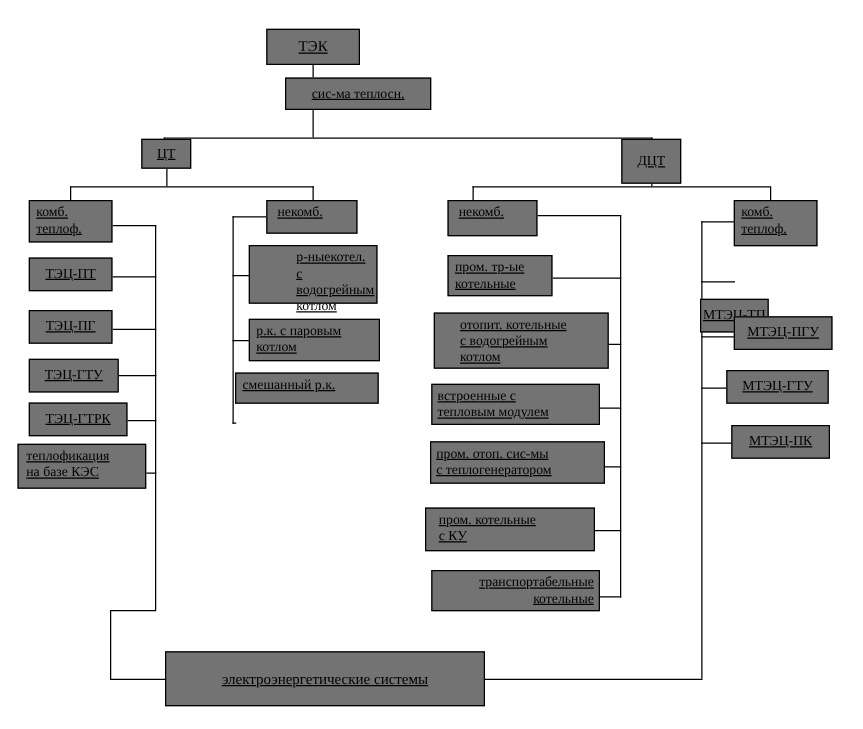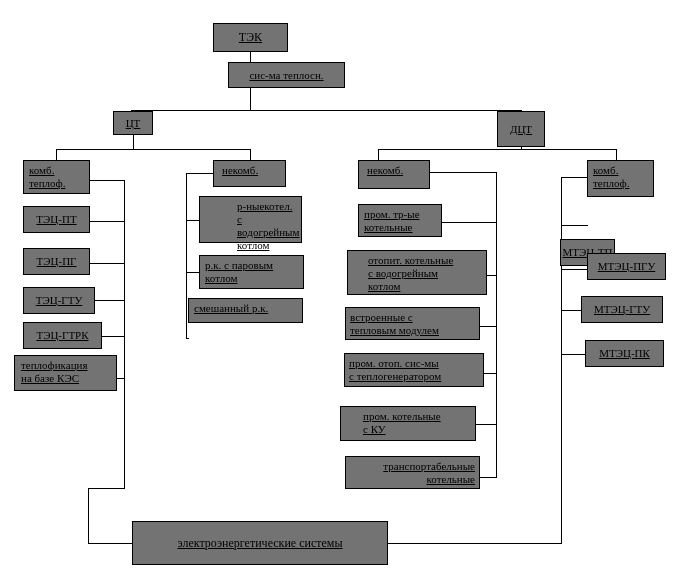--- a/index.html
+++ b/index.html
@@ -134,21 +134,21 @@
   <div class="line h" style="left:465px; top:275px; width:32px; height:1px;"></div>
 
   <div class="node" style="left:345px; top:307px; width:135px; height:33px; padding-left:4px;">встроенные с
 тепловым модулем</div>
   <div class="line h" style="left:480px; top:326px; width:17px; height:1px;"></div>
 
   <div class="node" style="left:344px; top:353px; width:140px; height:34px; padding-left:4px;">пром. отоп. сис-мы
 с теплогенератором</div>
   <div class="line h" style="left:484px; top:373px; width:13px; height:1px;"></div>
 
-  <div class="node" style="left:340px; top:406px; width:136px; height:35px; padding-left:22px;">пром. котельные
+  <div class="node" style="left:340px; top:406px; width:136px; height:35px; padding-left:10px;">пром. котельные
 с КУ</div>
   <div class="line h" style="left:476px; top:424px; width:21px; height:1px;"></div>
 
   <div class="node" style="left:345px; top:456px; width:135px; height:33px; padding-left:4px;text-align:right;">транспортабельные
  котельные</div>
   <div class="line h" style="left:480px; top:477px; width:17px; height:1px;"></div>
 
   <div class="line v" style="left:561px; top:177px; width:1px; height:366px;"></div>
   <div class="line h" style="left:561px; top:177px; width:27px; height:1px;"></div>
 

